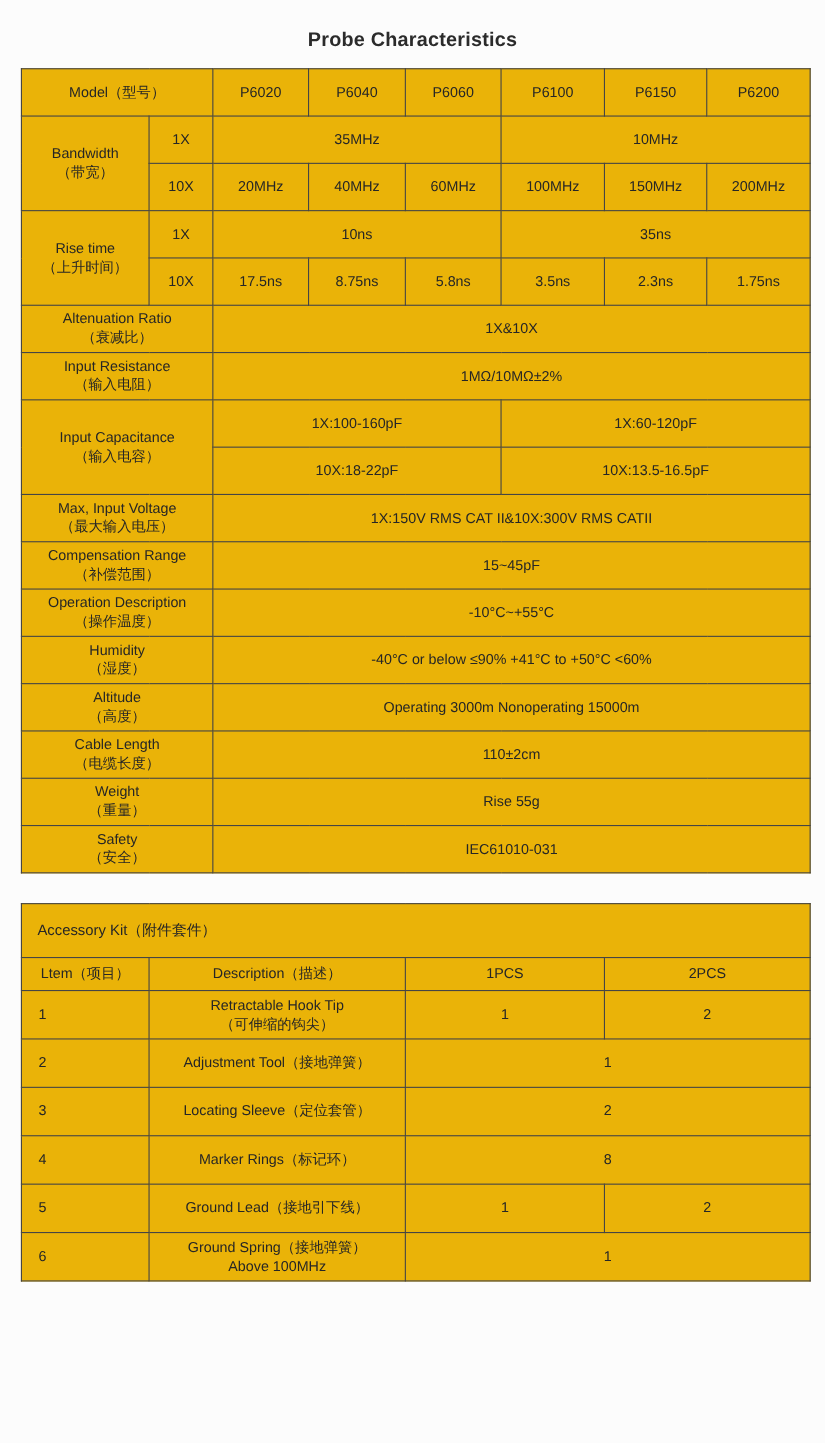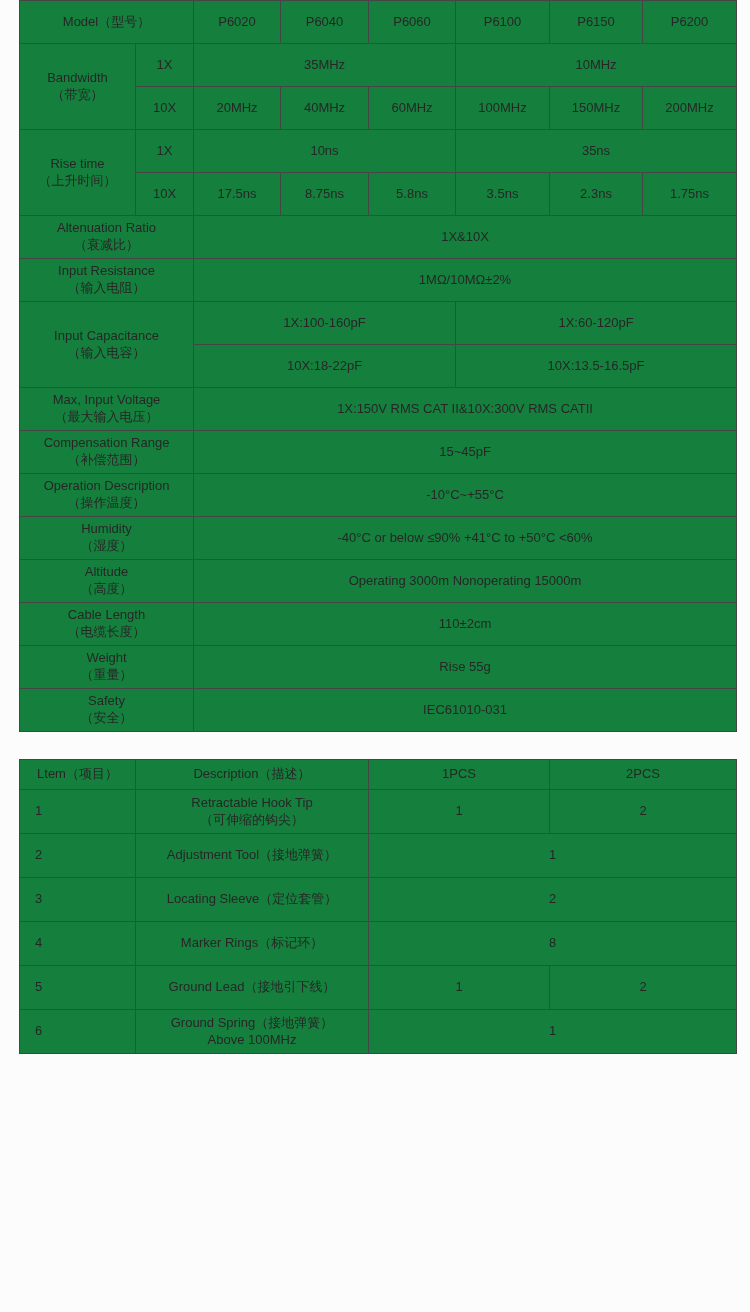--- a/index.html
+++ b/index.html
@@ -18,21 +18,21 @@
     letter-spacing:.2px;
     margin:0;
     padding:26px 0 15px 0;
     color:#2b2b2b;
   }
   table{
     border-collapse:collapse;
     table-layout:fixed;
     margin-left:19px;
     width:718px;
-    background:#15803d;
+    background:#eab308;
   }
   td{
     border:1.5px solid #454545;
     text-align:center;
     vertical-align:middle;
     font-size:13px;
     line-height:1.28;
     padding:2px 4px;
     overflow:hidden;
   }
@@ -60,20 +60,21 @@
   }
   .note p{margin:0 0 5px 0;font-size:13px;line-height:1.35;}
   .note p.zh-label{margin-top:9px;}
   .note p.zh{margin-bottom:3px;}
 </style>
 </head>
 <body>
 
 <div class="page">
 
+  <h1 class="title">Probe Characteristics</h1>
 
   <table class="t1">
     <colgroup>
       <col style="width:116px">
         <col style="width:58px">
       <col style="width:87px">
         <col style="width:88px">
         <col style="width:87px">
       <col style="width:94px">
         <col style="width:93px">
@@ -211,20 +212,23 @@
     </table>
 
   <table class="t2">
     <colgroup>
       <col style="width:116px">
         <col style="width:233px">
         <col style="width:181px">
         <col style="width:187px">
     </colgroup>
     <tbody>
+        <tr class="row-title">
+      <td colspan="4">Accessory Kit（附件套件）</td>
+    </tr>
     <tr class="row-head">
       <td>Ltem（项目）</td>
       <td>Description（描述）</td>
       <td>1PCS</td>
       <td>2PCS</td>
     </tr>
     <tr class="row-item">
       <td class="item-no">1</td>
       <td class="lbl">
         <span class="en">Retractable Hook Tip</span>

